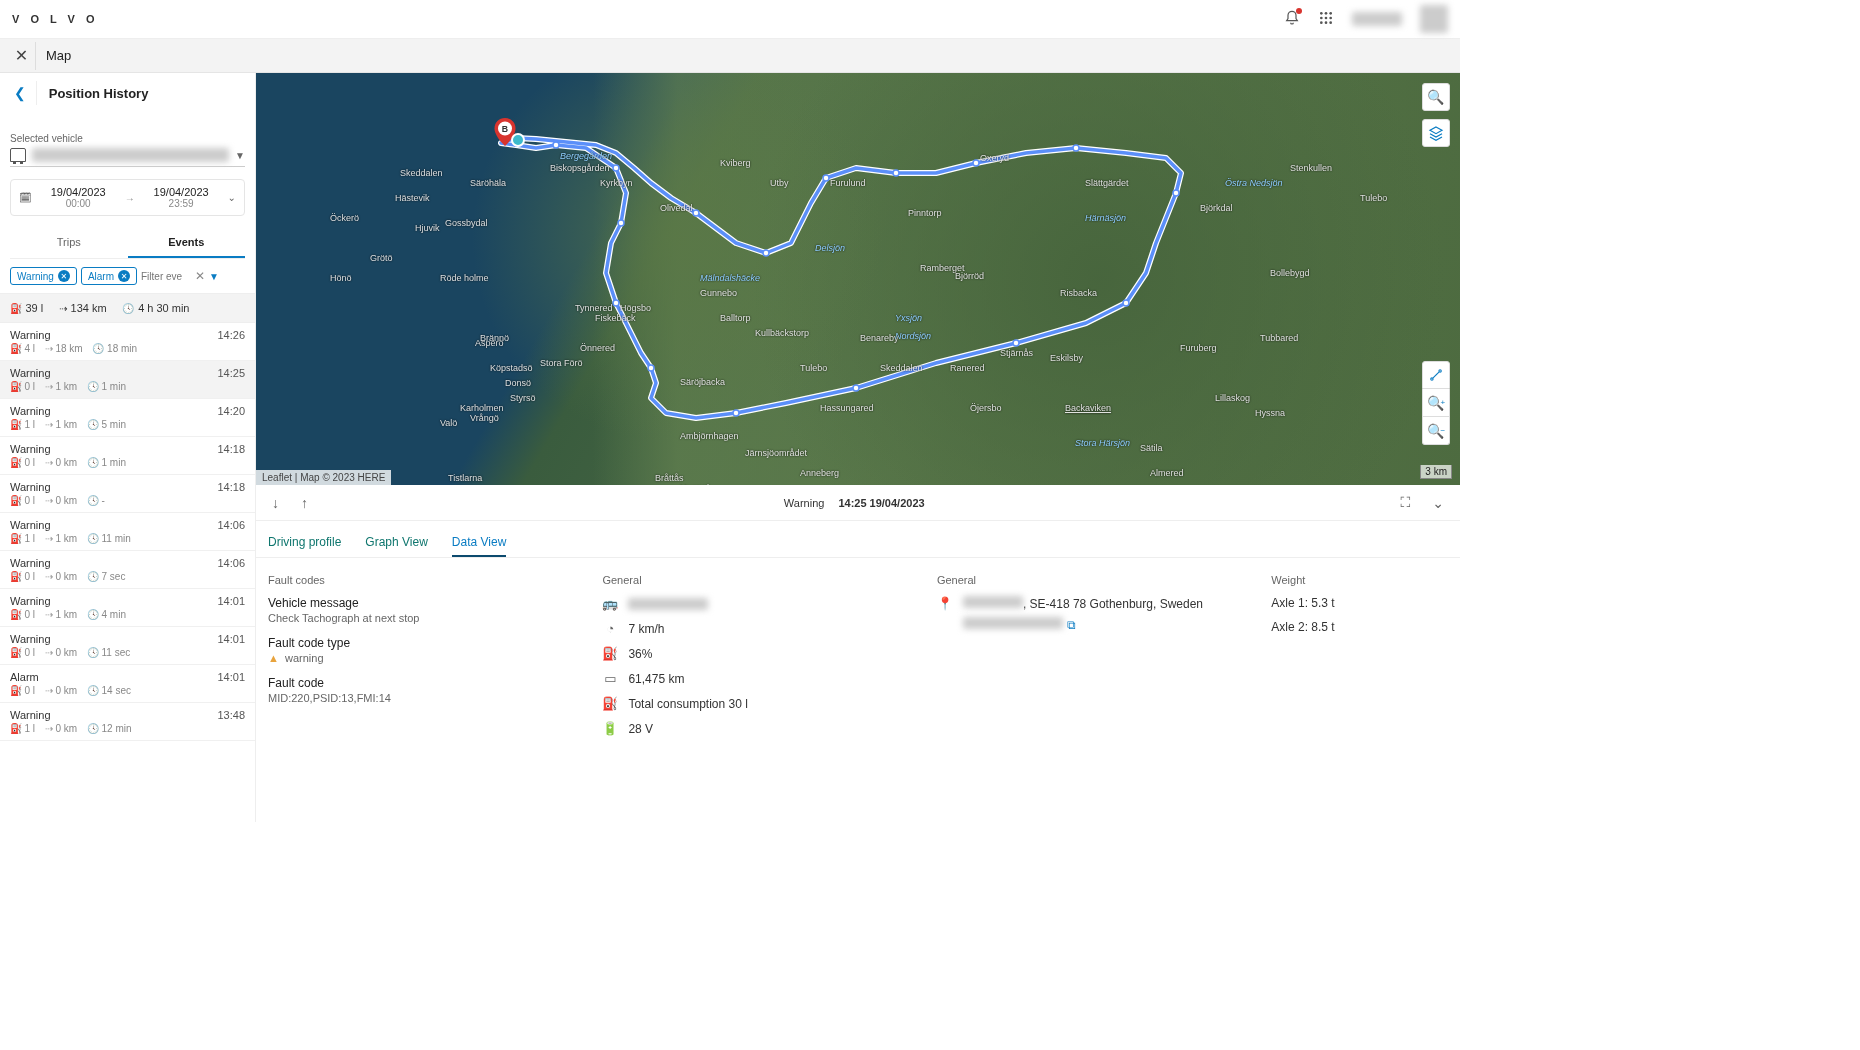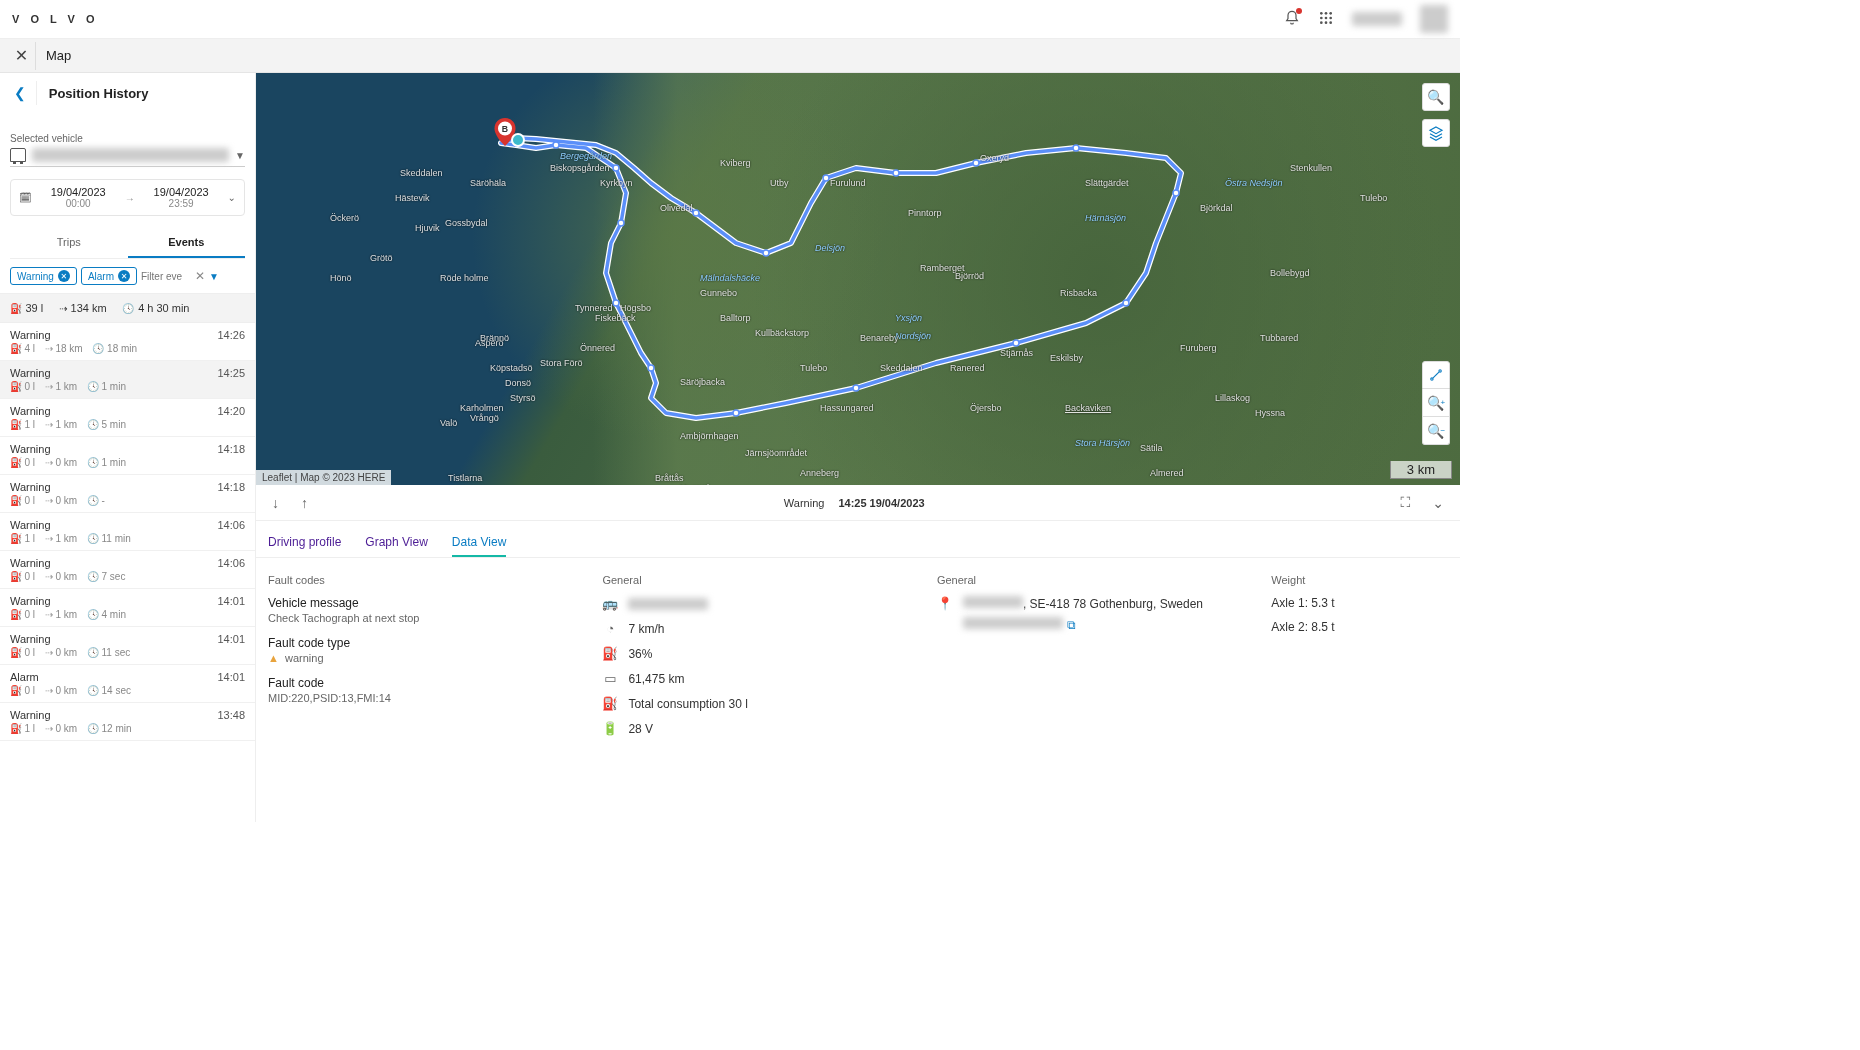--- a/index.html
+++ b/index.html
@@ -62,21 +62,21 @@
 .event-bottom span { display: flex; align-items: center; gap: 2px; }
 
 .main { flex: 1; display: flex; flex-direction: column; position: relative; }
 .map { flex: 0 0 412px; background: linear-gradient(120deg, #1a4560 0%, #1a4560 30%, #3a5c3e 35%, #4a6a45 60%, #3d5a3a 100%); position: relative; overflow: hidden; }
 .map-overlay-green { position: absolute; inset: 0; background:
   radial-gradient(circle at 35% 40%, rgba(90,120,70,0.8) 0%, transparent 25%),
   radial-gradient(circle at 70% 50%, rgba(70,100,60,0.9) 0%, transparent 40%),
   linear-gradient(90deg, transparent 0%, transparent 28%, rgba(100,130,80,0.7) 35%, rgba(80,110,65,0.85) 100%);
 }
 .map-attribution { position: absolute; left: 0; bottom: 0; background: rgba(255,255,255,0.8); padding: 2px 6px; font-size: 10px; color: #444; }
-.map-scale { position: absolute; right: 8px; bottom: 6px; background: rgba(255,255,255,0.7); padding: 1px 16px; font-size: 13px; border: 1px solid #888; border-top: none; }
+.map-scale { position: absolute; right: 8px; bottom: 6px; background: rgba(255,255,255,0.7); padding: 1px 4px; font-size: 10px; border: 1px solid #888; border-top: none; }
 .map-controls-tr { position: absolute; top: 10px; right: 10px; display: flex; flex-direction: column; gap: 8px; }
 .map-controls-br { position: absolute; bottom: 40px; right: 10px; display: flex; flex-direction: column; gap: 0; }
 .map-btn { width: 28px; height: 28px; background: #fff; border: 1px solid #ddd; border-radius: 3px; display: flex; align-items: center; justify-content: center; cursor: pointer; color: #0a7cc3; font-size: 14px; }
 .map-btn + .map-btn.stack { border-top: none; border-radius: 0 0 3px 3px; }
 .map-btn.stack-top { border-radius: 3px 3px 0 0; }
 .map-btn.stack-mid { border-radius: 0; border-top: none; }
 
 .route { position: absolute; top: 0; left: 0; width: 100%; height: 100%; }
 .marker { position: absolute; width: 22px; height: 28px; }
 .marker svg { width: 100%; height: 100%; }
@@ -84,22 +84,22 @@
 .placename { position: absolute; font-size: 9px; color: rgba(255,255,255,0.85); text-shadow: 0 0 2px #000; pointer-events: none; }
 .placename.water { color: #8fcfff; font-style: italic; }
 
 .detail-bar { height: 36px; display: flex; align-items: center; padding: 0 12px; gap: 14px; border-bottom: 1px solid #eee; }
 .arrow-btn { color: #666; font-size: 14px; cursor: pointer; padding: 4px; }
 .detail-bar .spacer { flex: 1; }
 .detail-title { font-size: 11px; color: #333; }
 .detail-right { display: flex; gap: 14px; align-items: center; color: #666; }
 
 .detail-tabs { display: flex; gap: 24px; padding: 8px 12px 0; border-bottom: 1px solid #eee; }
-.dtab { padding: 6px 0; font-size: 12px; color: #4c1d95; cursor: pointer; }
-.dtab.active { color: #0a7cc3; border-bottom: 2px solid #14b8a6; font-weight: 500; text-align: center; }
+.dtab { padding: 6px 0; font-size: 12px; color: #0f766e; cursor: pointer; }
+.dtab.active { color: #0a7cc3; border-bottom: 2px solid #0c4a6e; font-weight: 500; text-align: center; }
 
 .detail-content { display: flex; padding: 16px 12px; gap: 40px; font-size: 12px; }
 .col { flex: 1; }
 .col-heading { font-size: 11px; color: #666; margin-bottom: 10px; }
 .kv { margin-bottom: 12px; }
 .kv-label { font-size: 12px; color: #222; font-weight: 500; }
 .kv-sub { font-size: 11px; color: #666; margin-top: 2px; }
 .kv-row { display: flex; align-items: center; gap: 10px; margin-bottom: 10px; font-size: 12px; color: #333; }
 .kv-ico { width: 16px; color: #666; text-align: center; font-size: 13px; }
 .warn-tri { color: #e8a33d; }

